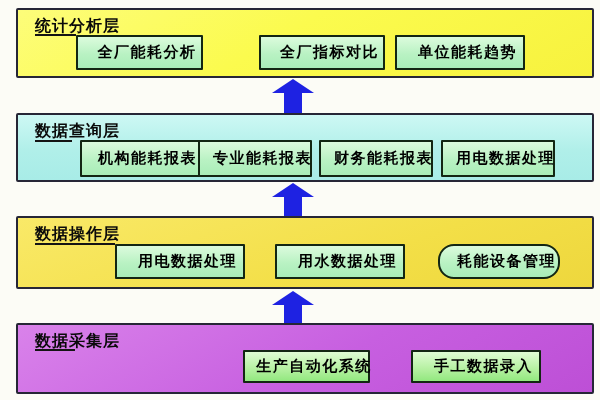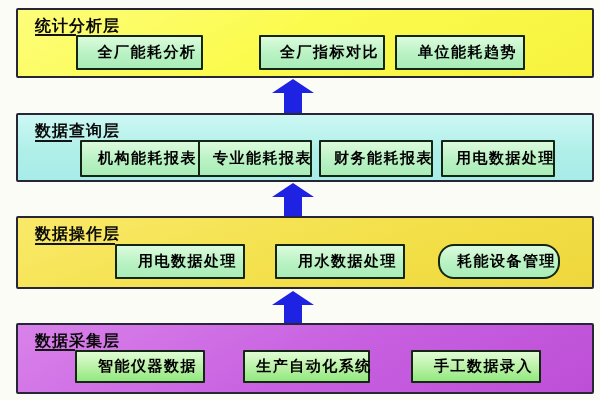--- a/index.html
+++ b/index.html
@@ -97,18 +97,17 @@
   </div>
 
   <div class="arrow" style="left:272px;top:291px;">
     <div class="head"></div>
     <div class="shaft" style="height:18px;"></div>
   </div>
 
   <div class="layer layer-collection">
     <div class="layer-label">数据采集层</div>
     <div class="label-underline" style="left:17px;width:40px;"></div>
-    <div class="node" style="left:57px;top:25px;width:130px;height:33px;">智能仪器数据</div>
     <div class="node" style="left:225px;top:25px;width:127px;height:33px;">生产自动化系统</div>
     <div class="node" style="left:393px;top:25px;width:130px;height:33px;">手工数据录入</div>
   </div>
 
 </div>
 
 </body></html>

